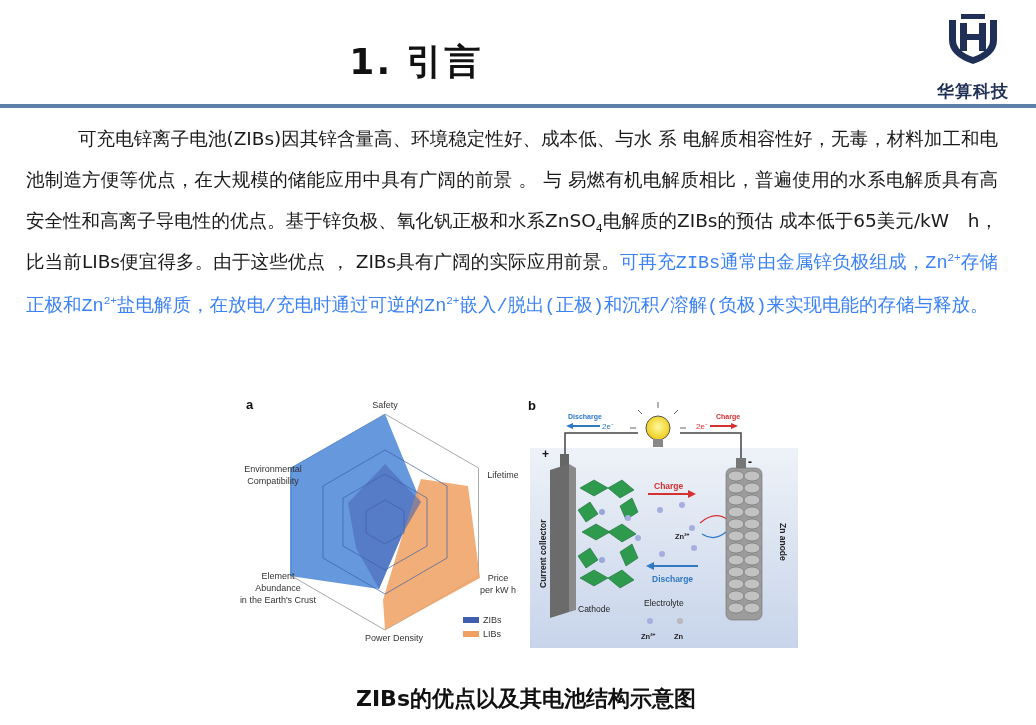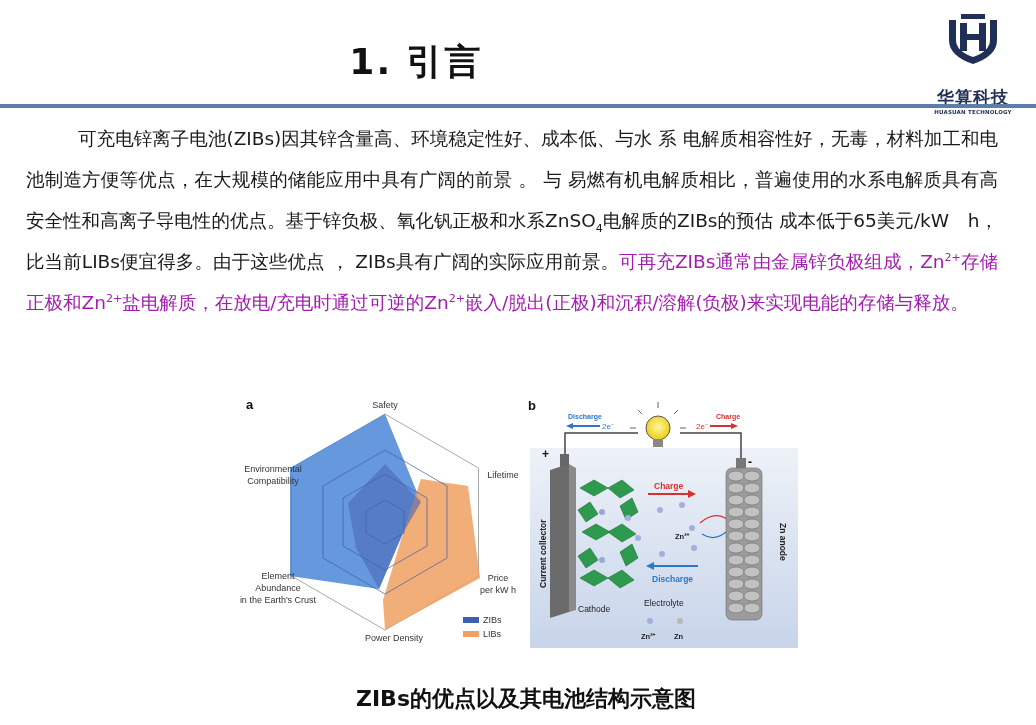--- a/index.html
+++ b/index.html
@@ -1,26 +1,26 @@
 <!DOCTYPE html>
 <html><head>
 <meta charset="utf-8">
 <style>
   html, body { margin:0; padding:0; }
   body { width:1036px; height:725px; background:#ffffff; position:relative; overflow:hidden;
          font-family:"DejaVu Sans", "Liberation Sans", sans-serif; color:#1a1a1a; }
   .title { position:absolute; left:0; width:832px; top:38px; text-align:center;
            font-size:36px; font-weight:bold; letter-spacing:2px; color:#111; }
   .logo { position:absolute; left:928px; top:10px; width:90px; height:92px; text-align:center; }
-  .logo-cn { font-size:17px; font-weight:bold; color:#1f2f55; letter-spacing:1px; margin-top:16px; }
+  .logo-cn { font-size:17px; font-weight:bold; color:#1f2f55; letter-spacing:1px; margin-top:10px; }
   .logo-en { font-size:5.5px; font-weight:bold; color:#1f2f55; letter-spacing:0.2px; }
   .rule { position:absolute; left:0; top:104px; width:1036px; height:4px; background:#5b7fa8; }
   .body-text { position:absolute; left:26px; top:118px; width:972px; font-size:18.5px;
                line-height:41px; text-align:justify; }
-  .body-text .red { color:#a21caf; }
+  .body-text .red { color:#3b82f6;font-family:Liberation Mono, monospace; }
   .body-text .indent { display:inline-block; width:52px; }
   sup, sub { font-size:11px; line-height:0; }
   .figure { position:absolute; left:228px; top:388px; width:576px; height:266px; background:#fff; }
   .panel-a { position:absolute; left:0; top:0; width:290px; height:266px; }
   .panel-b { position:absolute; left:292px; top:0; width:284px; height:266px; }
   .caption { position:absolute; left:8px; width:1036px; top:684px; text-align:center;
              font-size:22px; font-weight:bold; color:#111; }
 </style>
 </head>
 <body>

